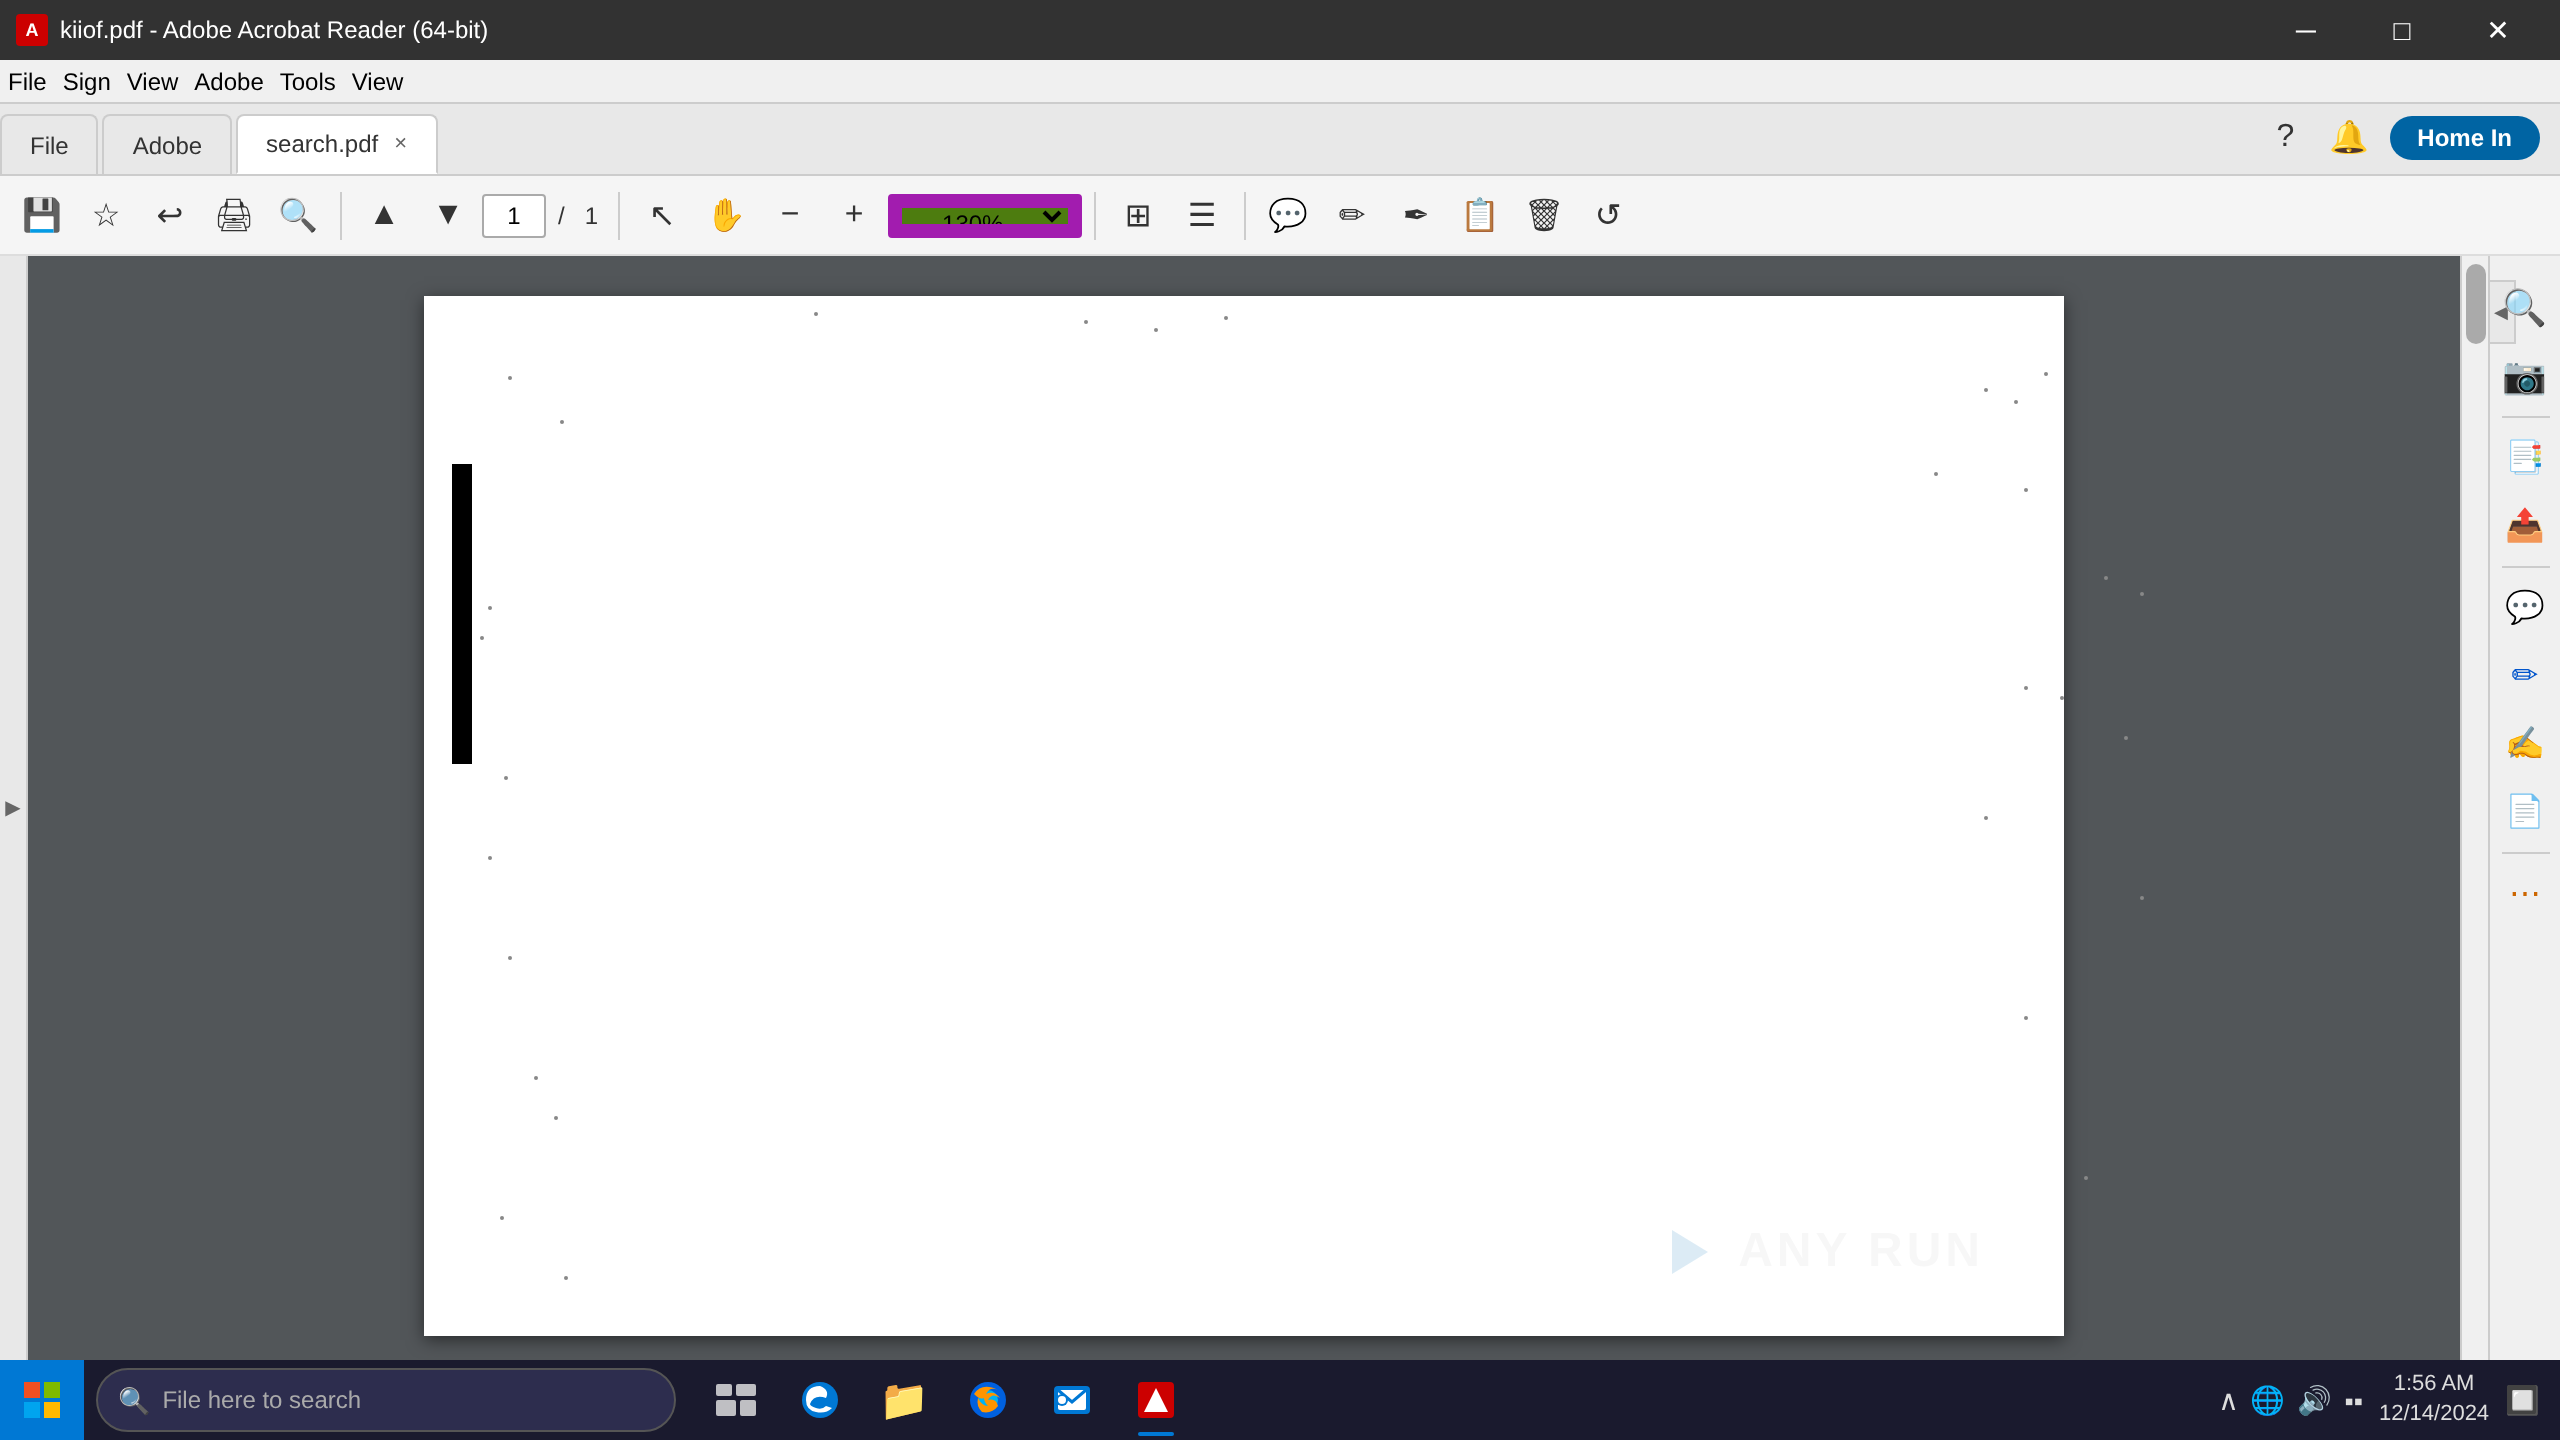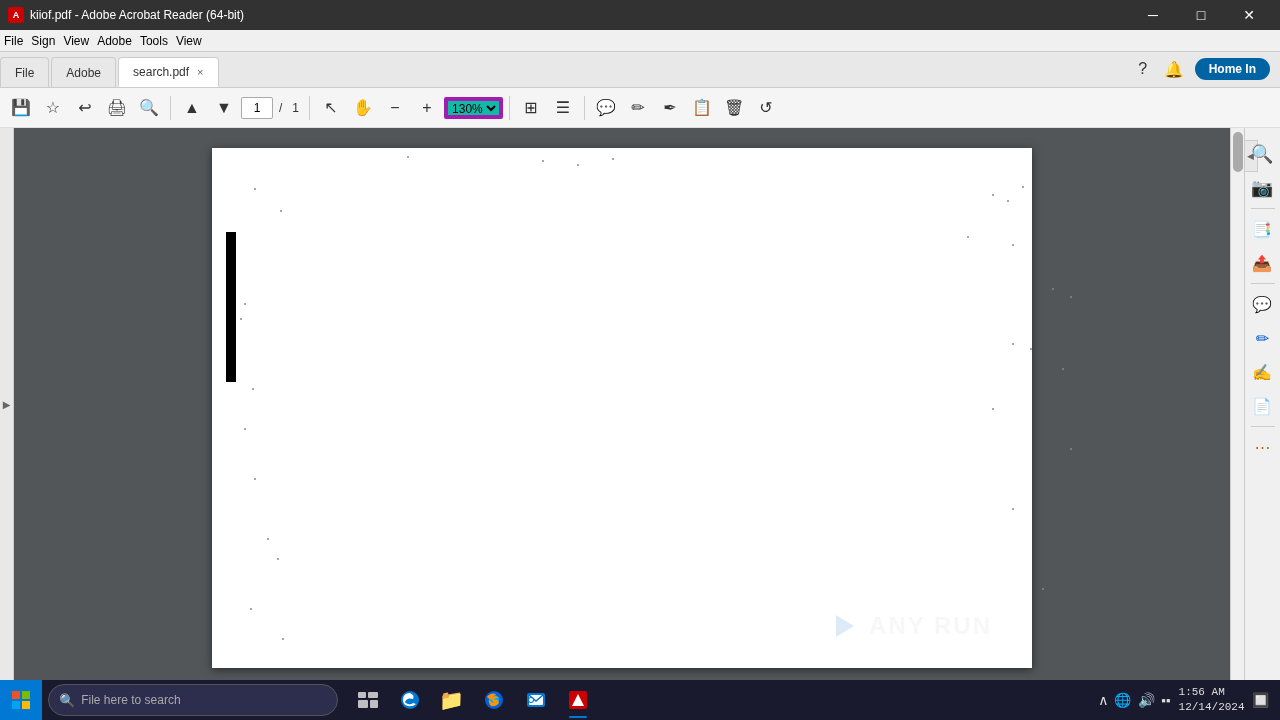--- a/index.html
+++ b/index.html
@@ -121,22 +121,22 @@
     }
     .page-nav {
       display: flex; align-items: center; gap: 2px;
     }
     .page-input {
       width: 32px; height: 22px; text-align: center;
       border: 1px solid #aaa; font-size: 12px; border-radius: 2px;
     }
     .page-total { font-size: 12px; color: #333; padding: 0 4px; }
     .zoom-select {
-      height: 22px; font-size: 12px; border: 4px solid #a21caf; border-radius: 2px;
-      padding: 0 0; background: #14b8a6; cursor: pointer;
+      height: 22px; font-size: 12px; border: 7px solid #a21caf; border-radius: 2px;
+      padding: 0 16px; background: #4d7c0f; cursor: pointer;
     }
 
     
     .main-area {
       display: flex;
       height: calc(720px - 30px - 22px - 36px - 40px - 40px);
       background: #525659;
     }
 
     
@@ -299,23 +299,22 @@
     .taskbar-right {
       margin-left: auto;
       display: flex;
       align-items: center;
       gap: 8px;
       padding-right: 10px;
       font-size: 11px;
       color: #ddd;
     }
     .taskbar-time {
-      text-align: left;
+      text-align: center;
       line-height: 1.4;
-      font-family: Liberation Mono, monospace;
     }
     .taskbar-icons { display: flex; align-items: center; gap: 6px; }
     .sys-icon { font-size: 14px; cursor: pointer; }
 
     
     .pdf-dot {
       position: absolute;
       width: 2px; height: 2px;
       background: #888;
       border-radius: 50%;

